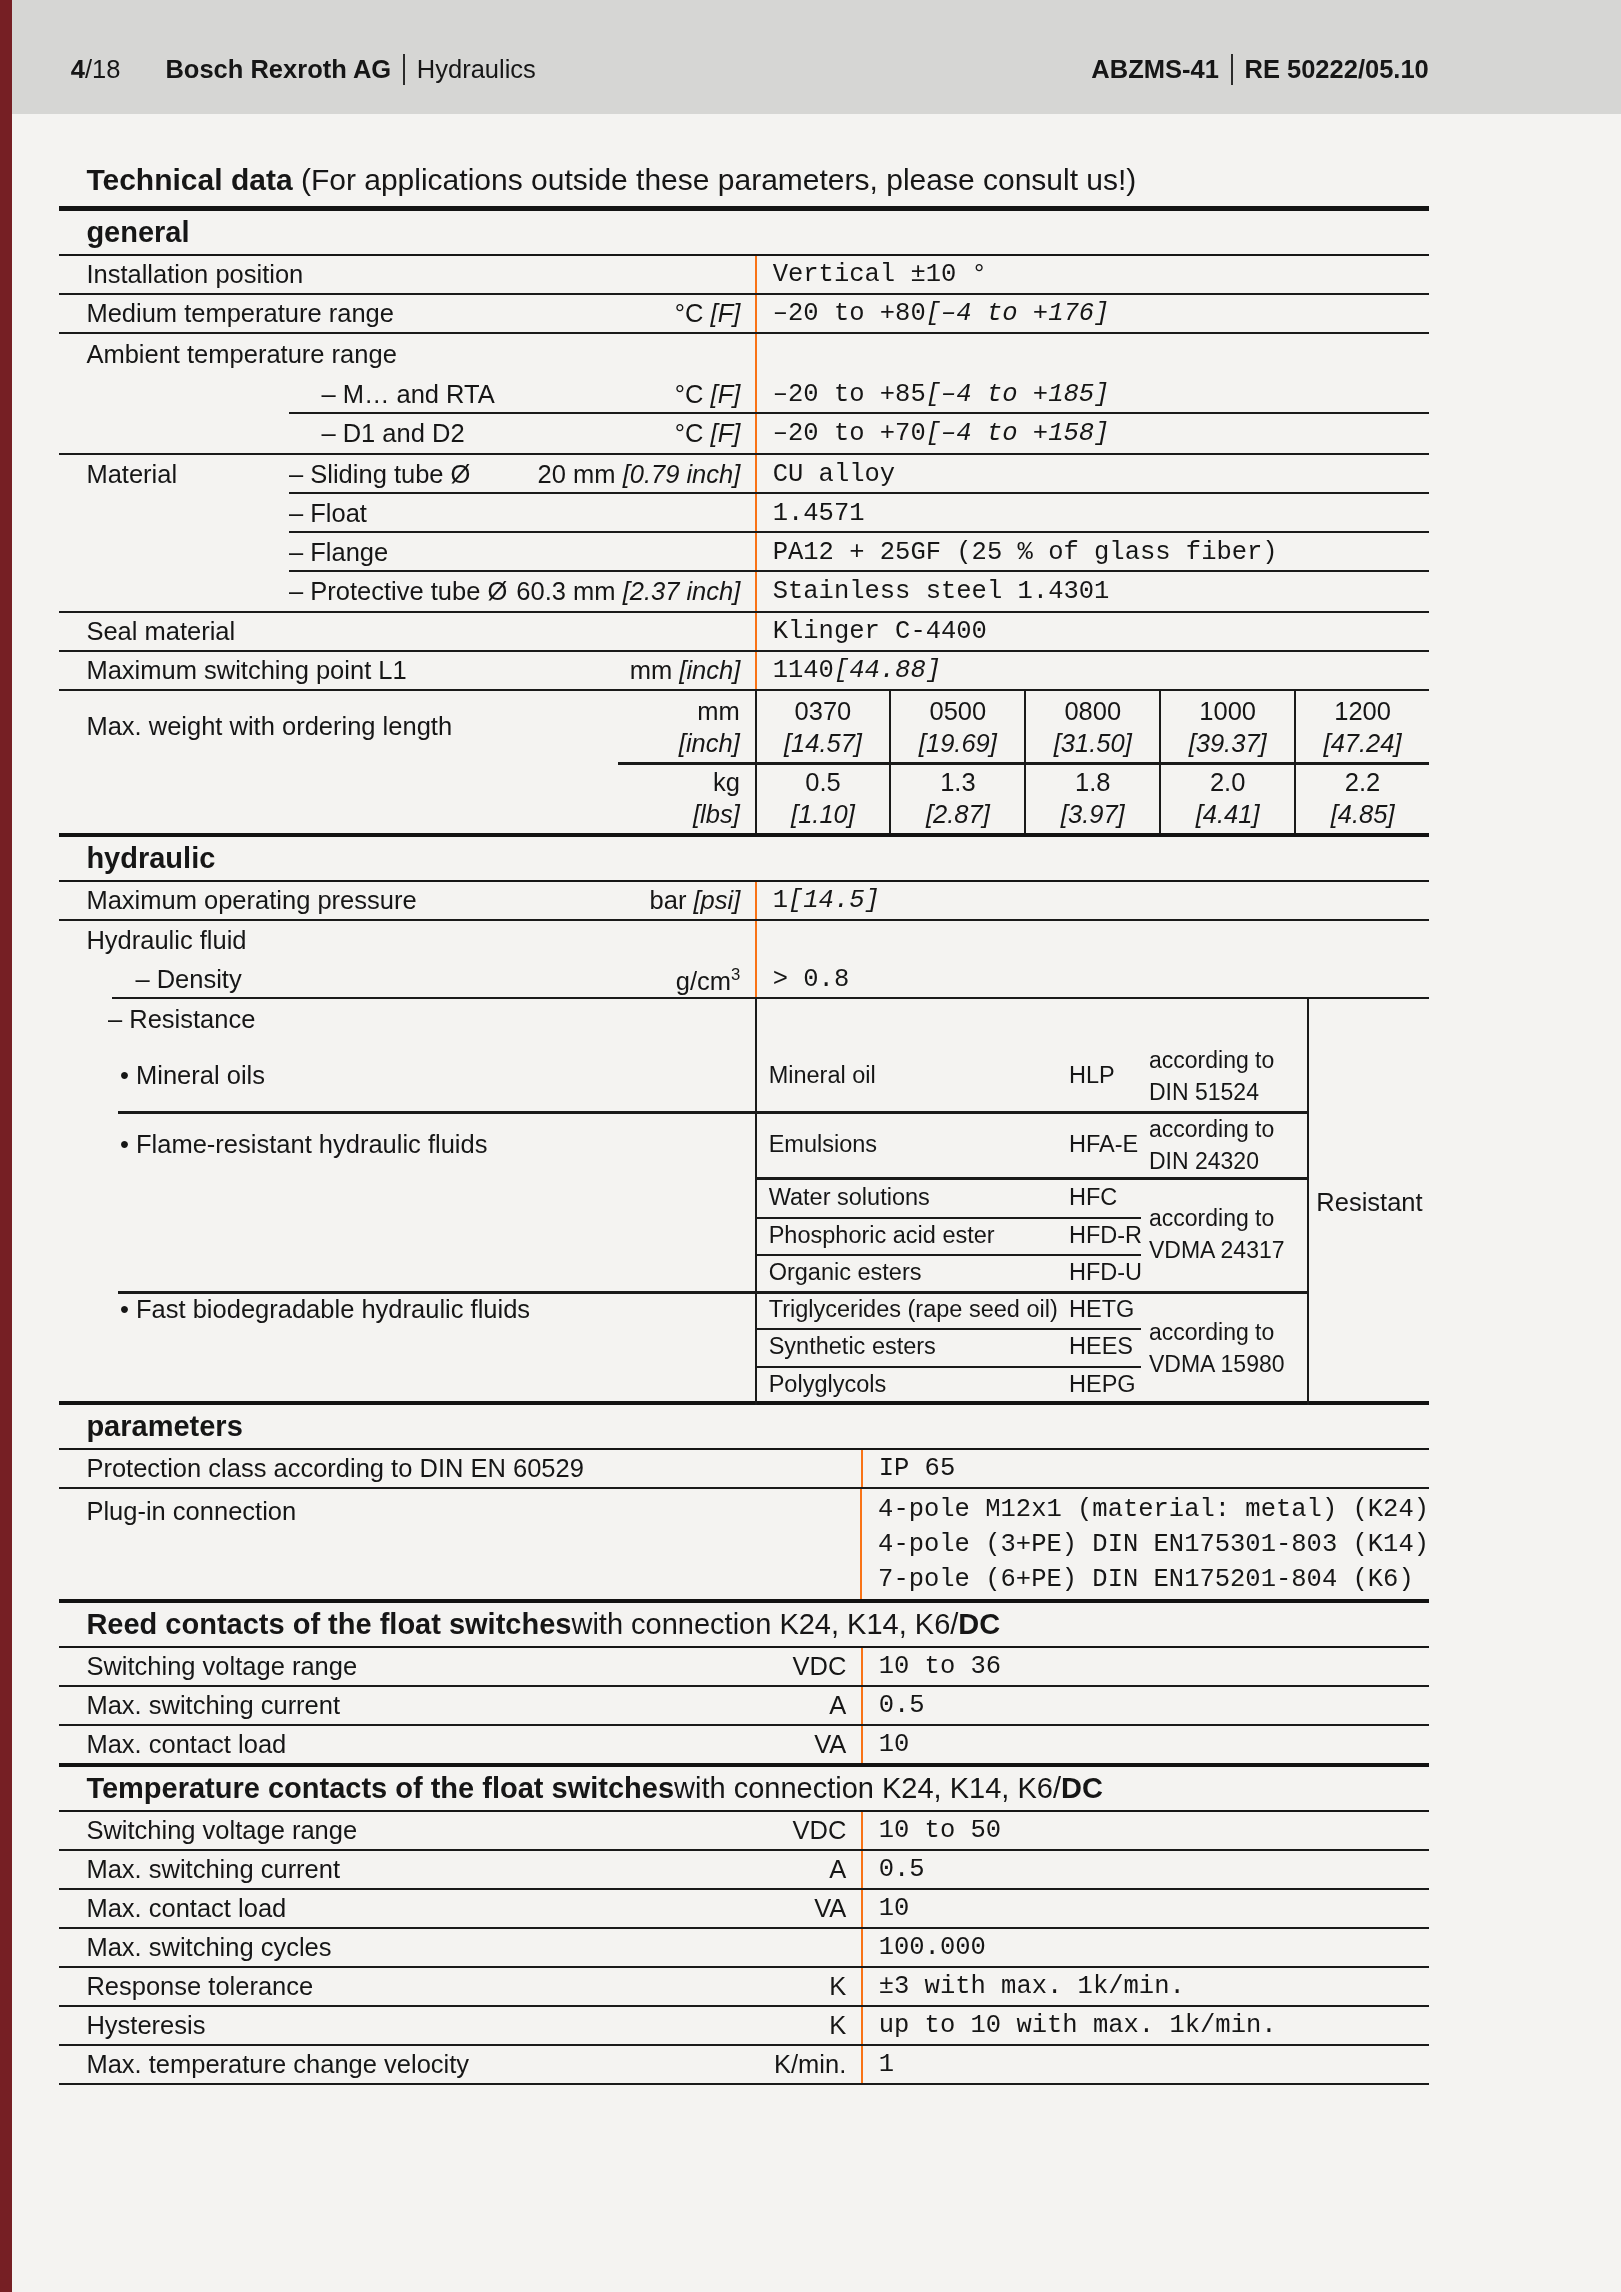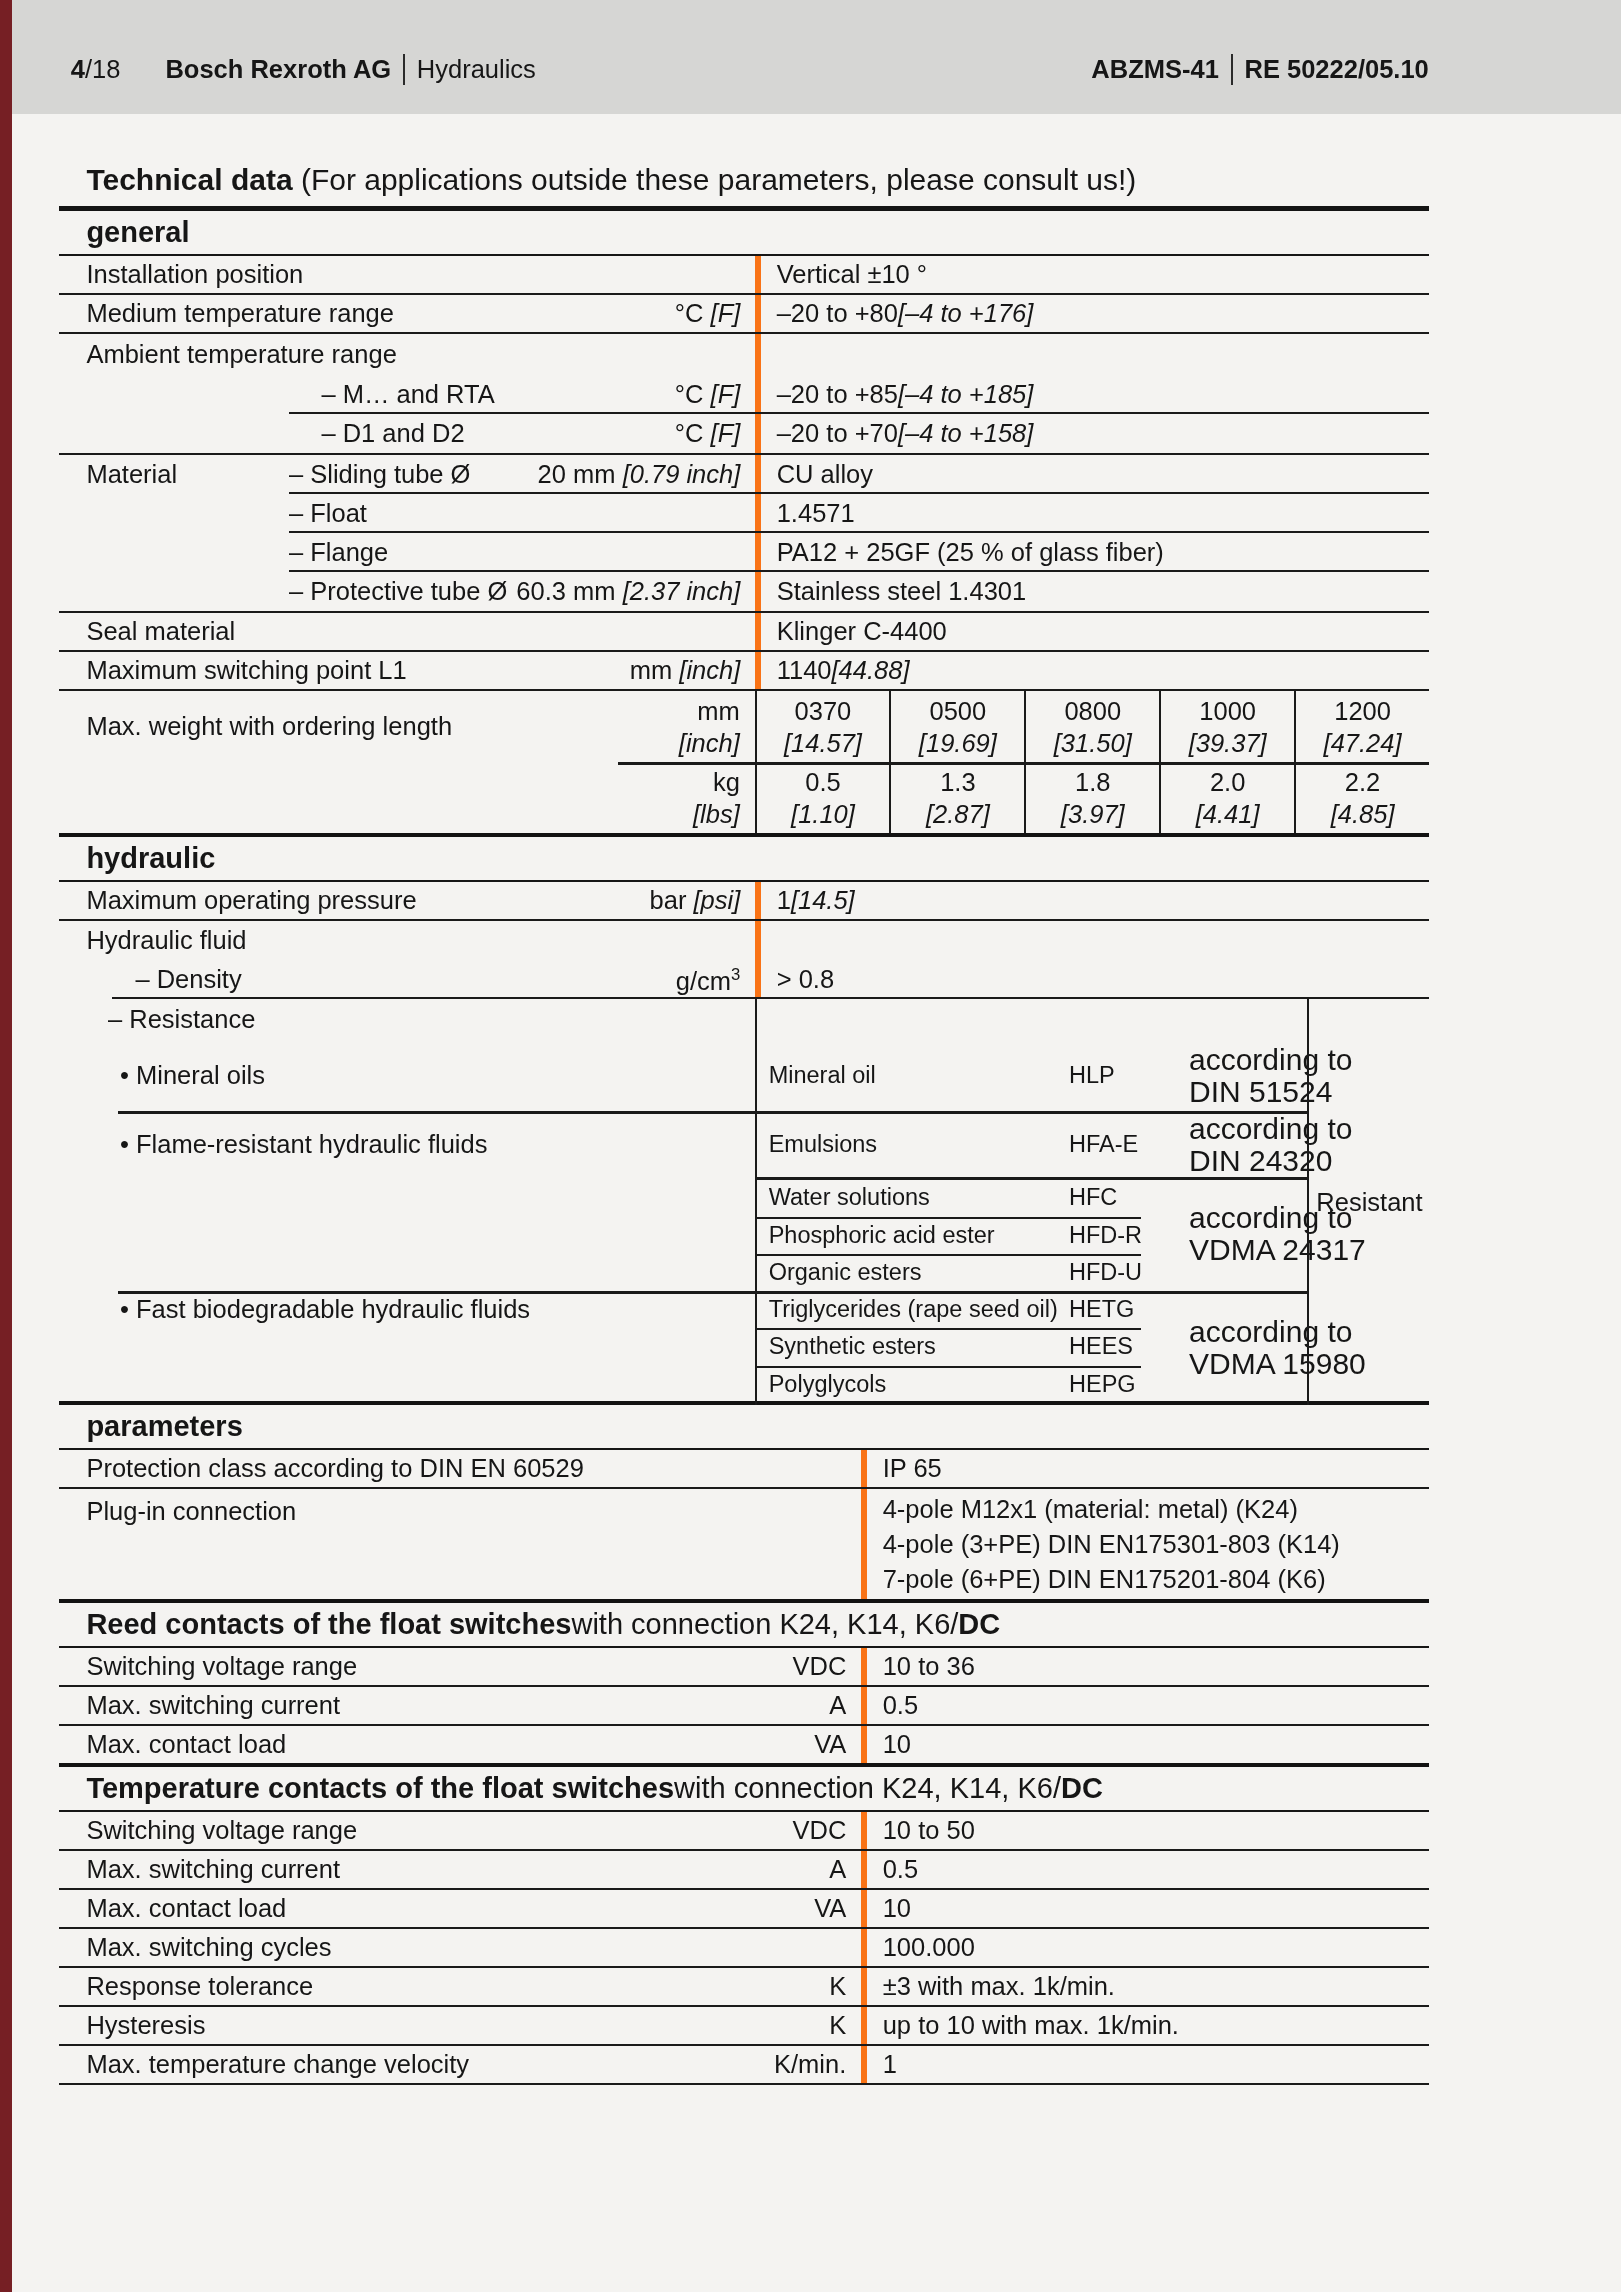--- a/index.html
+++ b/index.html
@@ -33,21 +33,21 @@
     font-weight:bold; font-size:29px; white-space:nowrap;
   }
   .sec-h .norm { font-weight:normal; }
 
   
   .row { position:relative; display:flex; height:39px; border-bottom:2.9px solid #1a1a1a; }
   .lab { width:696px; display:flex; align-items:center; padding-left:27.4px; white-space:nowrap; }
   .lab2 { width:802px; display:flex; align-items:center; padding-left:27.4px; white-space:nowrap; }
   .unit { margin-left:auto; padding-right:14.7px; white-space:nowrap; }
   .unit i, .val i, .dim i { font-style:italic; }
-  .val { flex:1; display:flex; align-items:center; padding-left:15.7px; border-left:6px solid #f97316; white-space:nowrap; }
+  .val { flex:1; display:flex; align-items:center; padding-left:15.7px; border-left:2px solid #f97316; white-space:nowrap;font-family:Liberation Mono, monospace; }
   .val.multi { flex-direction:column; align-items:flex-start; justify-content:center; line-height:35px; padding:5.9px 0 5.9px 15.7px; }
   sup { font-size:16.7px; vertical-align:super; }
 
   
   .blk { position:relative; }
   .subrow { position:relative; display:flex; height:39px; }
   .subrow.h42 { height:41px; }
   .pb235::after, .pb54::after { content:""; position:absolute; bottom:0; right:0; height:2.9px; background:#1a1a1a; }
   .pb235::after { left:230px; }
   .pb54::after  { left:53px;  }
@@ -67,21 +67,21 @@
   .wcell { width:135px; border-left:2.9px solid #1a1a1a; display:flex; flex-direction:column; justify-content:center; align-items:center; line-height:32px; }
   .wline { position:absolute; left:559px; right:0; top:71px; height:2.9px; background:#1a1a1a; }
 
   
   .rs { position:relative; height:406px; border-bottom:4.9px solid #121212; }
   .rs-row { display:flex; position:relative; }
   .rs-lab { width:696px; display:flex; align-items:center; padding-left:61px; white-space:nowrap; }
   .rs-lab.res { padding-left:49px; }
   .rs-fluid { width:314px; display:flex; align-items:center; padding-left:13.7px; font-size:23.5px; white-space:nowrap; }
   .rs-abbr { width:84px; display:flex; align-items:center; font-size:23.5px; white-space:nowrap; }
-  .rs-acc { position:absolute; left:1090px; width:158px; display:flex; flex-direction:column; justify-content:center; line-height:32px; font-size:30px; white-space:nowrap;margin-left:40px; }
+  .rs-acc { position:absolute; left:1090px; width:158px; display:flex; flex-direction:column; justify-content:center; line-height:32px; font-size:23px; white-space:nowrap; }
   .hl { position:absolute; background:#1a1a1a; }
   .vl { position:absolute; background:#1a1a1a; width:2px; top:0; height:406px; }
   .resistant { position:absolute; left:1250px; top:0; width:121px; height:406px; display:flex; align-items:center; justify-content:center; }
 </style>
 </head>
 <body>
 
 <div class="page">
   <div class="strip"></div>
 

